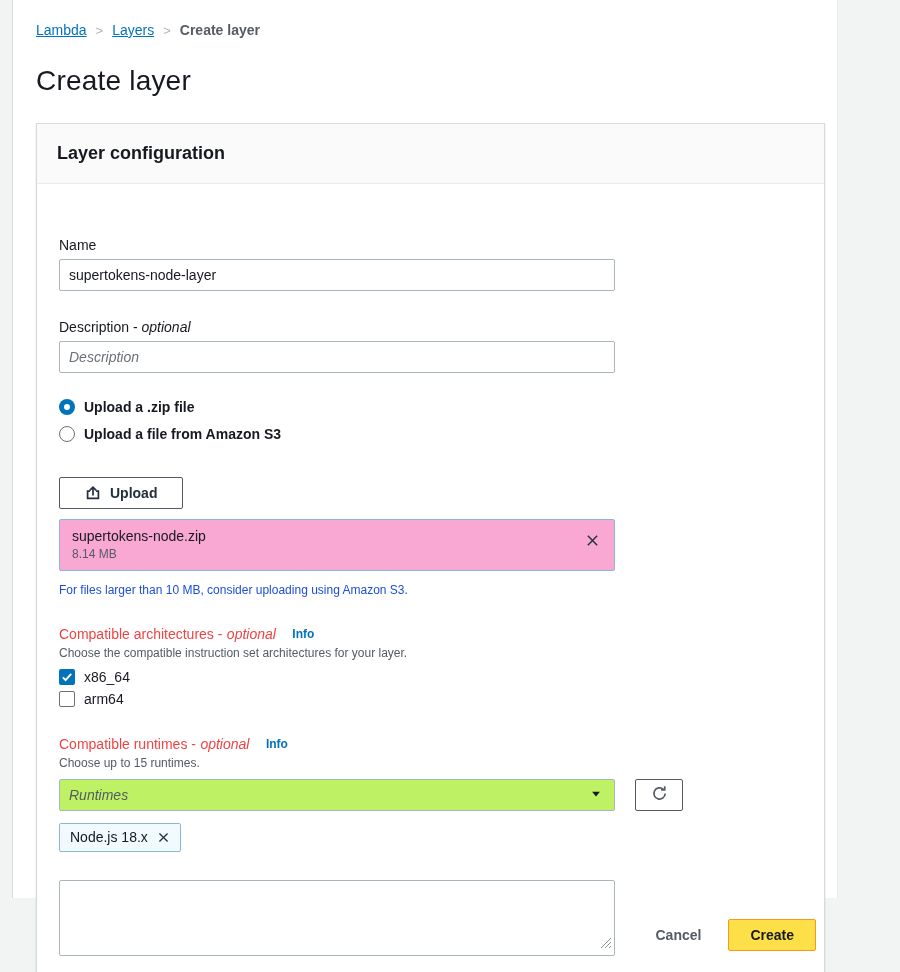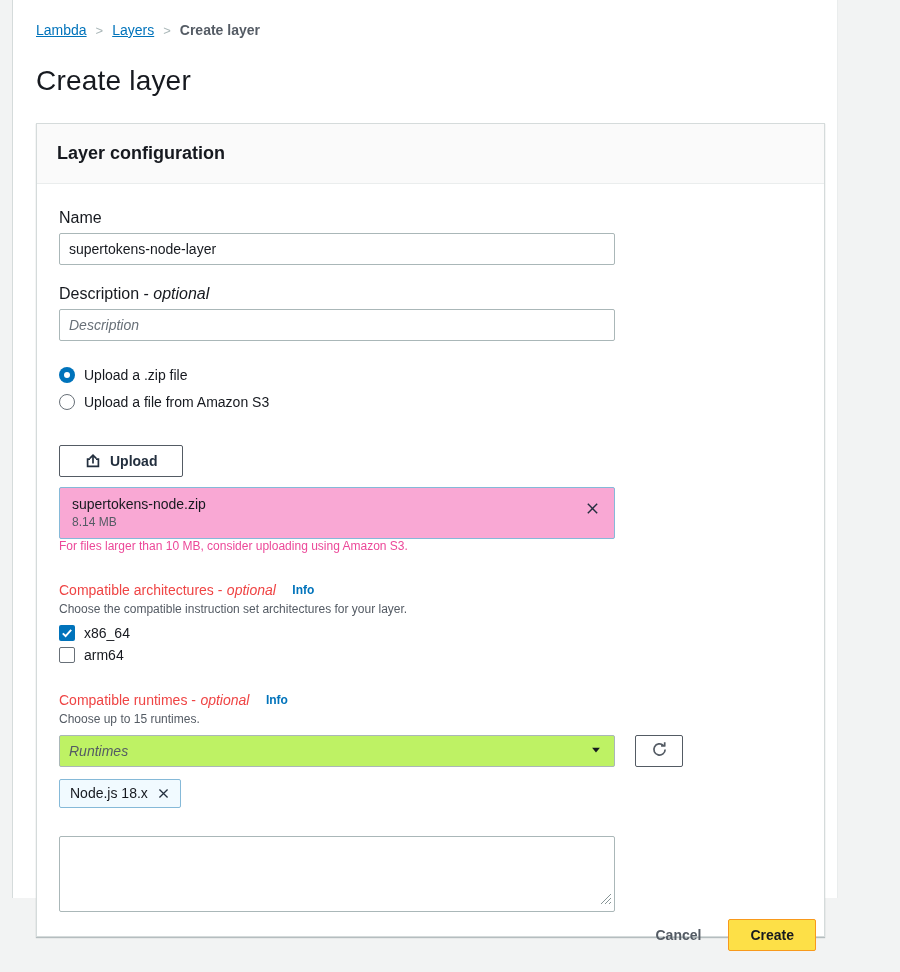--- a/index.html
+++ b/index.html
@@ -32,38 +32,38 @@
     border:1px solid #d5dbdb;
     box-shadow:0 1px 1px 0 rgba(0,28,36,.25);
   }
   .card-header {
     background:#fafafa; border-bottom:1px solid #eaeded;
     padding:19px 20px;
   }
   .card-header h2 { font-size:18px; font-weight:bold; color:#16191f; }
   .card-body { padding:25px 22px 24px; }
 
-  .field-label { font-size:16px; color:#16191f; display:block; margin-bottom:6px; }
+  .field-label { font-size:14px; color:#16191f; display:block; margin-bottom:6px;margin-top:28px; }
   .optional { font-style:italic; }
   .info-link { color:#0073bb; font-weight:bold; font-size:12px; margin-left:12px; text-decoration:none; cursor:pointer; vertical-align:1px; }
   .help-text { font-size:12px; color:#545b64; margin:-2px 0 8px; }
 
   .text-input {
     width:556px; height:32px;
     border:1px solid #aab7b8; border-radius:2px;
     padding:0 9px; font-size:14px; color:#16191f;
     font-family:"Liberation Sans", sans-serif;
     background:#fff; outline:none; display:block;
   }
   .text-input::placeholder { font-style:italic; color:#687078; }
 
   .group { margin-top:20px; }
 
   
-  .radio-group { margin-top:26px; }
+  .radio-group { margin-top:26px;font-weight:bold; }
   .choice-row { display:flex; align-items:center; margin:0 0 11px; cursor:pointer; }
   .radio { width:16px; height:16px; border-radius:50%; flex:0 0 16px; position:relative; margin-right:9px; }
   .radio.checked { background:#0073bb; }
   .radio.checked::after { content:""; position:absolute; left:5px; top:5px; width:6px; height:6px; border-radius:50%; background:#fff; }
   .radio.unchecked { background:#fff; border:1px solid #687078; }
   .choice-label { font-size:14px; color:#16191f; }
 
   
   .btn {
     display:inline-flex; align-items:center; justify-content:center;
@@ -76,21 +76,21 @@
 
   
   .file-chip {
     margin-top:10px; width:556px;
     background:#f9a8d4; border:1px solid #85b9d8; border-radius:2px;
     padding:8px 12px 9px; position:relative;
   }
   .file-name { font-size:14px; color:#16191f; }
   .file-size { font-size:12px; color:#545b64; margin-top:3px; }
   .chip-close { position:absolute; right:12px; top:11px; background:none; border:none; cursor:pointer; color:#232f3e; padding:2px; }
-  .file-helper { font-size:12px; color:#ec4899; margin-top:0; }
+  .file-helper { font-size:12px; color:#1d4ed8; margin-top:12px; }
 
   .section { margin-top:28px; }
   .section-label { font-size:14px; color:#ef4444; }
   .section .help-text { margin:3px 0 9px; }
 
   
   .checkbox { width:16px; height:16px; border-radius:2px; flex:0 0 16px; margin-right:9px; position:relative; }
   .checkbox.checked { background:#0073bb; }
   .checkbox.unchecked { background:#fff; border:1px solid #687078; }
   .checkbox svg { position:absolute; left:1px; top:1px; }

